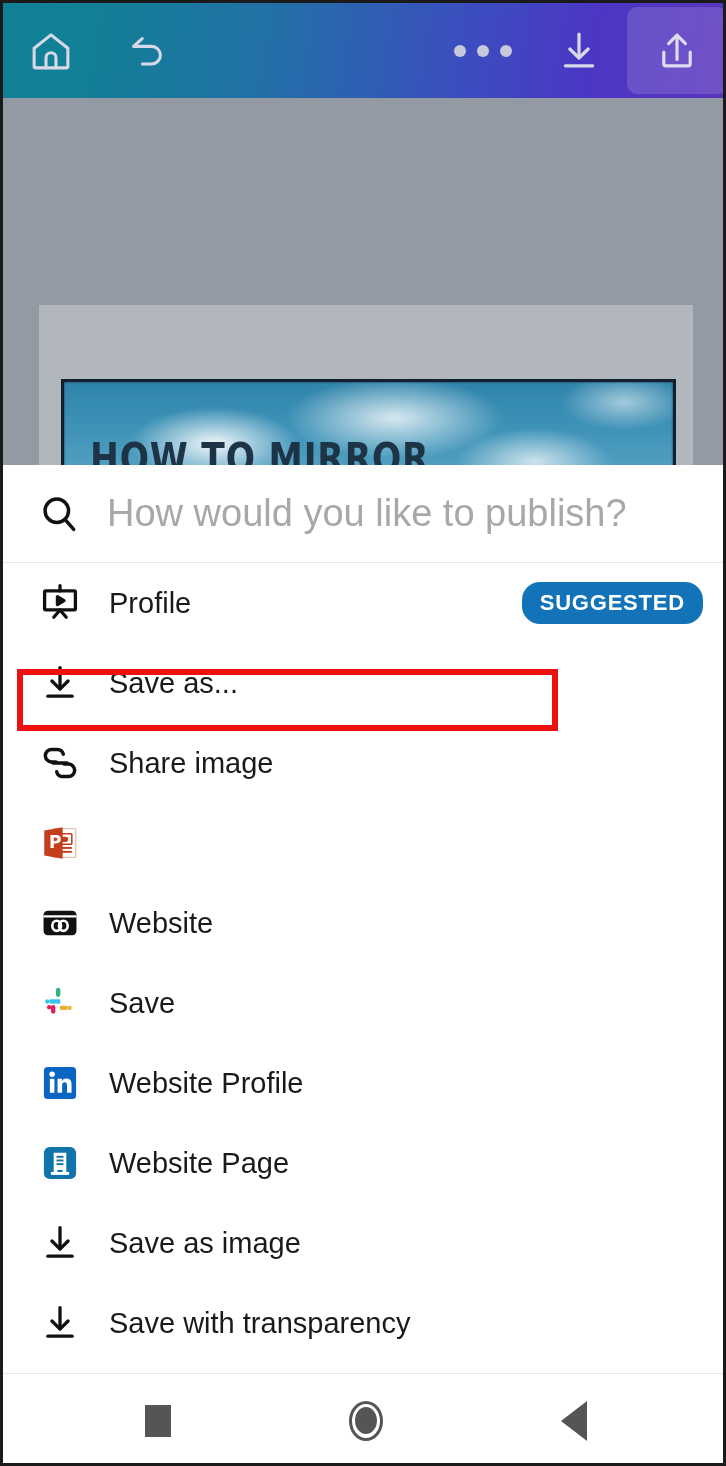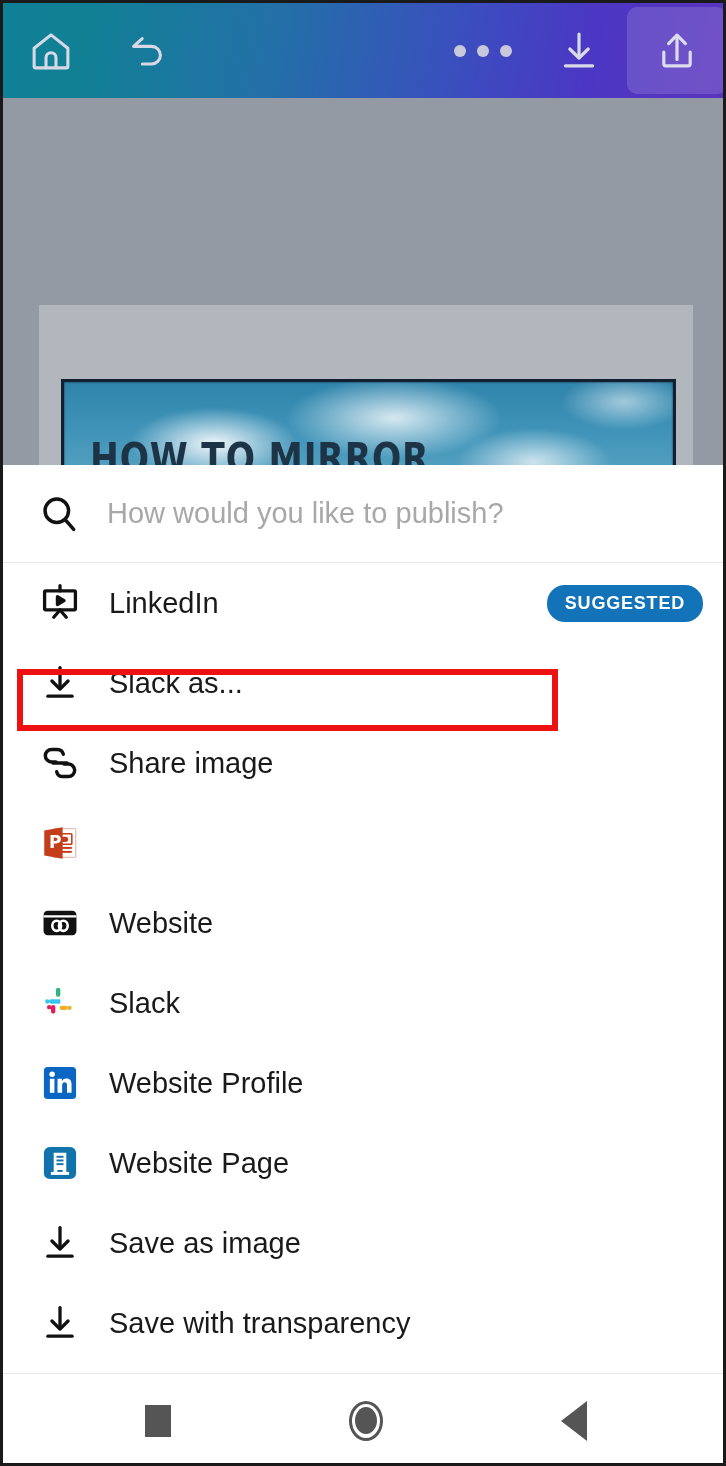--- a/index.html
+++ b/index.html
@@ -120,21 +120,21 @@
   }
   #search-row {
     height: 98px;
     display: flex;
     align-items: center;
     border-bottom: 1px solid #e6e6e6;
     padding: 0 0 0 34px;
     box-sizing: border-box;
   }
   #search-input-text {
-    font-size: 29px;
+    font-size: 38px;
     color: #a8a8a8;
     margin-left: 26px;
     font-family: "Liberation Sans", sans-serif;
   }
 
   .row {
     position: relative;
     height: 80px;
     display: flex;
     align-items: center;
@@ -154,21 +154,21 @@
     margin-left: 26px;
     font-size: 29px;
     color: #1a1a1a;
     font-family: "Liberation Sans", sans-serif;
     white-space: nowrap;
   }
   .row-spacer { flex: 1 1 auto; }
   .badge {
     background: #1273b8;
     color: #ffffff;
-    font-size: 18px;
+    font-size: 22px;
     font-weight: bold;
     letter-spacing: 0.8px;
     padding: 8px 18px 8px 18px;
     border-radius: 18px;
     font-family: "Liberation Sans", sans-serif;
   }
   #sheet-divider-bottom {
     position: absolute;
     left: 0; top: 908px;
     width: 726px; height: 1px;
@@ -296,34 +296,34 @@
     <div class="row">
       <span class="row-icon">
         <svg width="44" height="44" viewBox="0 0 24 24" fill="none" stroke="#111111" stroke-width="1.8" stroke-linecap="round" stroke-linejoin="round">
           <rect x="3.6" y="5.4" width="16.8" height="10.4" rx="0.6"></rect>
           <path d="M12 2.6v2.8"></path>
           <path d="M12 15.8 8.6 19.8"></path>
           <path d="M12 15.8 15.4 19.8"></path>
           <path d="M10.6 8.6 14.2 10.7 10.6 12.8z" fill="#111111"></path>
         </svg>
       </span>
-      <span class="row-label">LinkedIn</span>
+      <span class="row-label">Profile</span>
       <span class="row-spacer"></span>
       <span class="badge">SUGGESTED</span>
     </div>
 
     <div class="row">
       <span class="row-icon">
         <svg width="44" height="44" viewBox="0 0 24 24" fill="none" stroke="#111111" stroke-width="1.8" stroke-linecap="round" stroke-linejoin="round">
           <path d="M12 3.6v11.4"></path>
           <path d="M7.6 10.9 12 15.3 16.4 10.9"></path>
           <path d="M5.4 19.2h13.2"></path>
         </svg>
       </span>
-      <span class="row-label">Slack as...</span>
+      <span class="row-label">Save as...</span>
     </div>
 
     <div class="row">
       <span class="row-icon">
         <svg width="44" height="44" viewBox="0 0 24 24" fill="none" stroke="#111111" stroke-width="1.9" stroke-linecap="round">
           <path d="M13.8 7.2a3.4 3.4 0 0 0-3.3-2.6H7.4a3.4 3.4 0 0 0 0 6.8h2.4"></path>
           <path d="M10.2 16.8a3.4 3.4 0 0 0 3.3 2.6h3.1a3.4 3.4 0 0 0 0-6.8h-2.4"></path>
           <path d="M8.2 12h7.6"></path>
         </svg>
       </span>
@@ -367,21 +367,21 @@
             <rect x="11.7" y="13.6" width="5.0" height="2.6" rx="1.3" fill="#ecb22e"></rect>
             <rect x="16.4" y="13.6" width="2.6" height="2.6" rx="1.3" fill="#ecb22e"></rect>
             <rect x="9.6" y="3.3" width="2.6" height="5.0" rx="1.3" fill="#2eb67d"></rect>
             <rect x="9.6" y="2.9" width="2.6" height="2.6" rx="1.3" fill="#2eb67d"></rect>
             <rect x="6.6" y="13.2" width="2.6" height="5.2" rx="1.3" fill="#e01e5a"></rect>
             <rect x="4.2" y="13.2" width="2.6" height="2.6" rx="1.3" fill="#e01e5a"></rect>
             <rect x="9.6" y="9.8" width="2.6" height="2.6" rx="0.5" fill="#36c5f0"></rect>
           </g>
         </svg>
       </span>
-      <span class="row-label">Slack</span>
+      <span class="row-label">Save</span>
     </div>
 
     <div class="row">
       <span class="row-icon">
         <svg width="42" height="42" viewBox="0 0 24 24">
           <rect x="2.8" y="2.8" width="18.4" height="18.4" rx="2.2" fill="#0a66c2"></rect>
           <rect x="6.2" y="9.6" width="2.6" height="8.0" fill="#ffffff"></rect>
           <circle cx="7.5" cy="7.0" r="1.6" fill="#ffffff"></circle>
           <path d="M10.6 9.6h2.5v1.2a2.9 2.9 0 0 1 2.6-1.4c2.1 0 2.9 1.3 2.9 3.4v4.8h-2.6v-4.3c0-1.1-.4-1.7-1.3-1.7-1 0-1.5.7-1.5 1.8v4.2h-2.6z" fill="#ffffff"></path>
         </svg>

